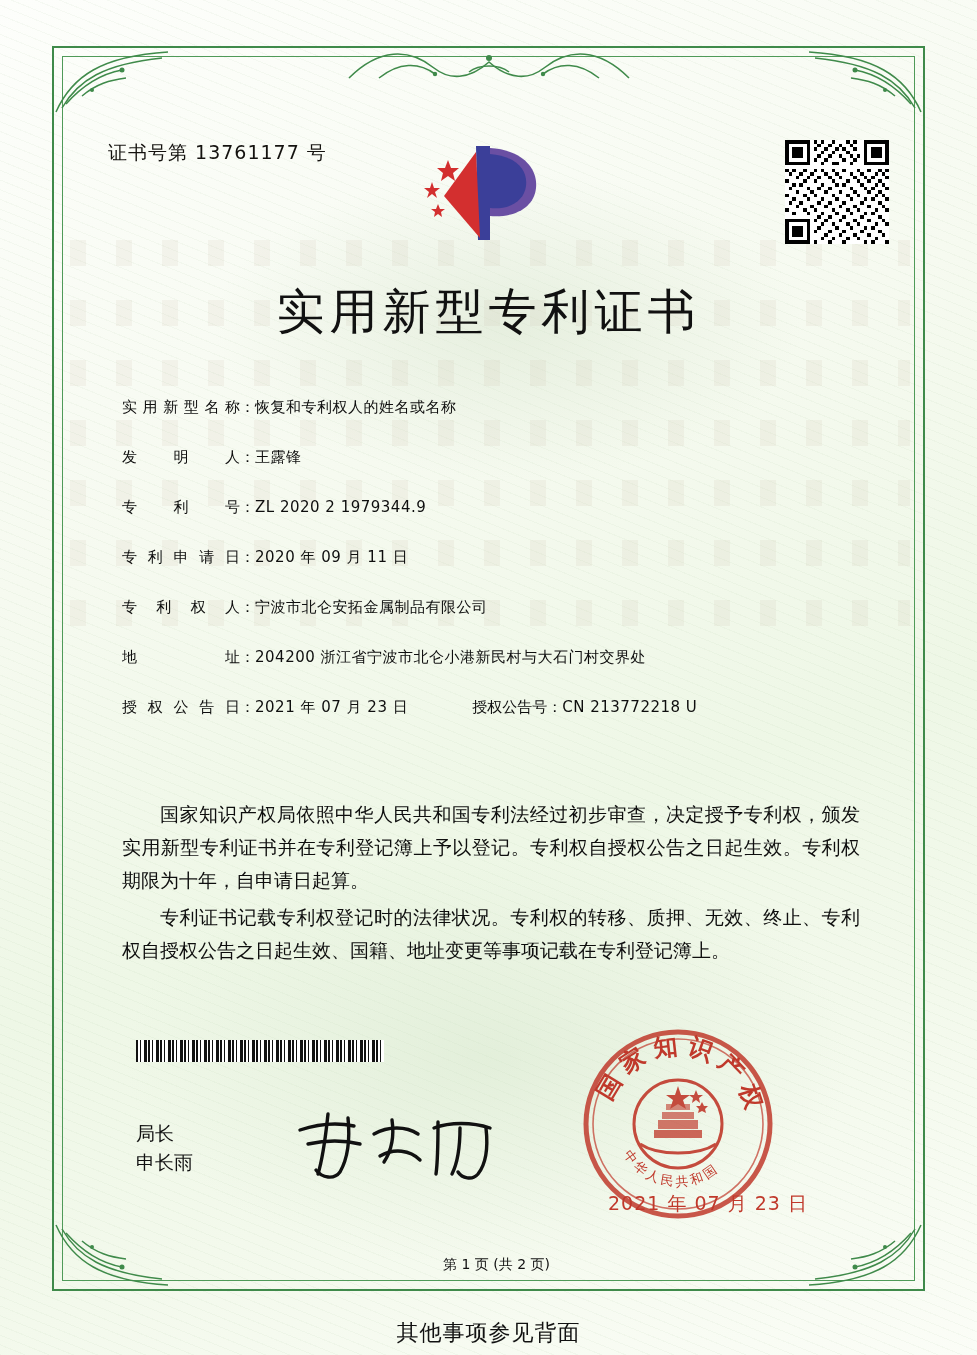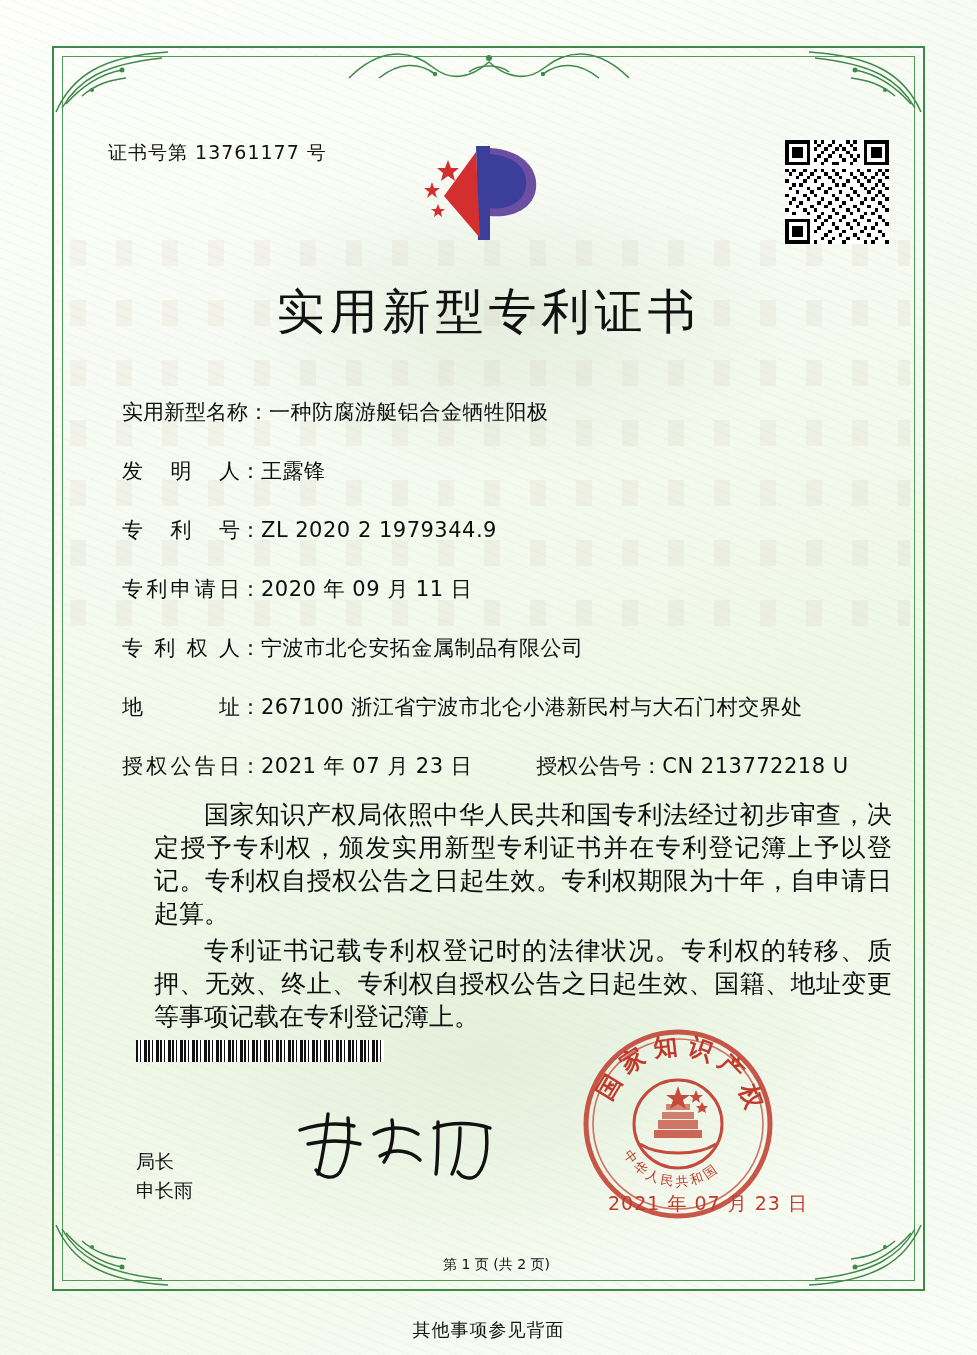--- a/index.html
+++ b/index.html
@@ -123,21 +123,21 @@
     color: #111;
     font-family: "DejaVu Sans", sans-serif;
   }
 
   
   .fields {
     position: absolute;
     left: 122px;
     top: 398px;
     width: 740px;
-    font-size: 21px;
+    font-size: 15px;
     color: #0e0e0e;
     font-family: "DejaVu Sans", sans-serif;
   }
   .field-row {
     display: flex;
     align-items: baseline;
     margin-bottom: 31px;
     white-space: nowrap;
   }
   .field-label {
@@ -161,26 +161,25 @@
     min-width: 0;
     margin-right: 0;
   }
 
   
   .paras {
     position: absolute;
     left: 122px;
     top: 798px;
     width: 738px;
-    font-size: 25px;
+    font-size: 19px;
     line-height: 33px;
     color: #0e0e0e;
     font-family: "DejaVu Sans", sans-serif;
     text-align: justify;
-    margin-left: 32px;
   }
   .paras p {
     margin: 0 0 4px 0;
     text-indent: 2em;
   }
 
   
   .barcode {
     position: absolute;
     left: 136px;
@@ -195,21 +194,20 @@
 
   
   .sig-label {
     position: absolute;
     left: 136px;
     top: 1119px;
     font-size: 19px;
     line-height: 29px;
     color: #111;
     font-family: "DejaVu Sans", sans-serif;
-    margin-top: 28px;
   }
   .sig-hand {
     position: absolute;
     left: 288px;
     top: 1104px;
     width: 220px;
     height: 80px;
   }
 
   
@@ -237,21 +235,21 @@
     text-align: center;
     font-size: 14px;
     color: #111;
     font-family: "DejaVu Sans", sans-serif;
   }
   .footer-note {
     position: absolute;
     left: 0; right: 0;
     top: 1318px;
     text-align: center;
-    font-size: 18px;
+    font-size: 22px;
     color: #111;
     letter-spacing: 1px;
     font-family: "DejaVu Sans", sans-serif;
   }
 </style>
 </head>
 <body>
 
 <div class="page">
 
@@ -559,21 +557,21 @@
     </svg>
   </div>
 
   <div class="title">实用新型专利证书</div>
 
   <div class="fields">
 
     <div class="field-row">
       <span class="field-label spread">实用新型名称</span>
       <span>：</span>
-      <span class="field-value">一种防腐游艇铝合金牺牲阳极</span>
+      <span class="field-value">恢复和专利权人的姓名或名称</span>
     </div>
 
     <div class="field-row">
       <span class="field-label spread">发 明 人</span>
       <span>：</span>
       <span class="field-value">王露锋</span>
     </div>
 
     <div class="field-row">
       <span class="field-label spread">专 利 号</span>
@@ -589,21 +587,21 @@
 
     <div class="field-row">
       <span class="field-label spread">专 利 权 人</span>
       <span>：</span>
       <span class="field-value">宁波市北仑安拓金属制品有限公司</span>
     </div>
 
     <div class="field-row">
       <span class="field-label spread">地 址</span>
       <span>：</span>
-      <span class="field-value">267100 浙江省宁波市北仑小港新民村与大石门村交界处</span>
+      <span class="field-value">204200 浙江省宁波市北仑小港新民村与大石门村交界处</span>
     </div>
 
     <div class="field-row two-col">
       <span class="field-label spread">授权公告日</span>
       <span>：</span>
       <span class="field-value">2021 年 07 月 23 日</span>
       <span class="second">
         <span class="field-label">授权公告号</span>
         <span>：</span>
         <span class="field-value">CN 213772218 U</span>

